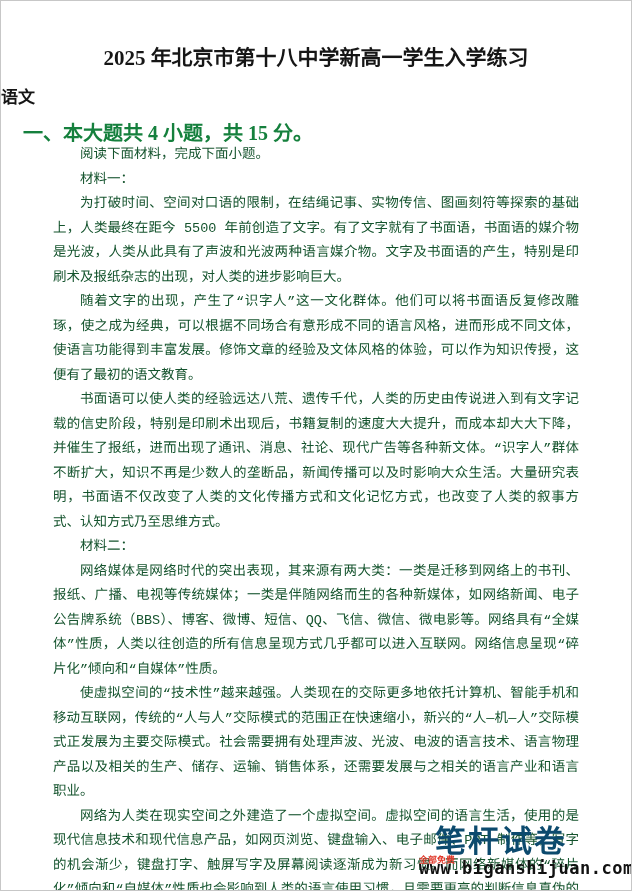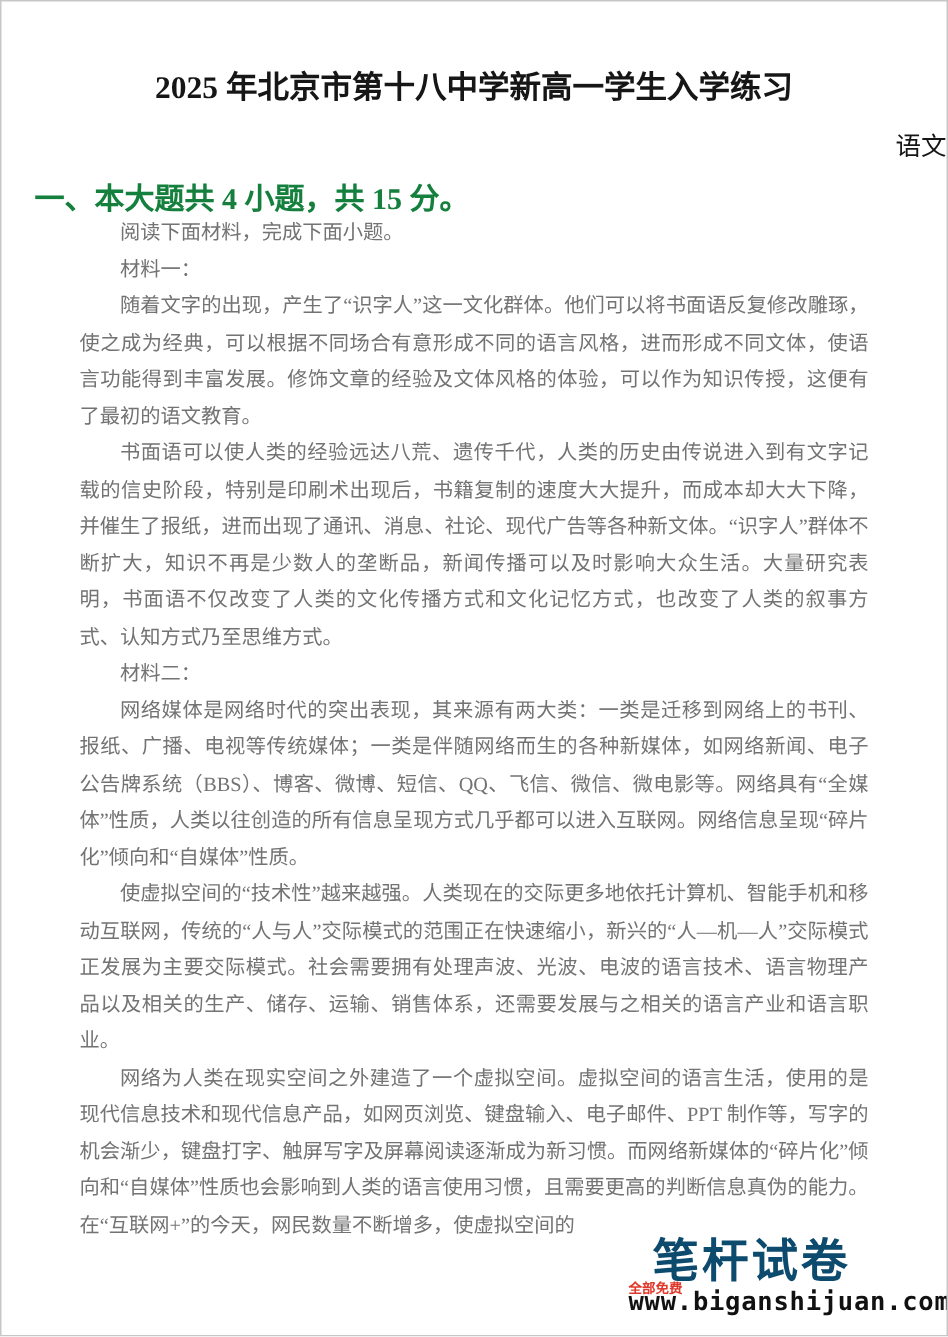--- a/index.html
+++ b/index.html
@@ -21,39 +21,40 @@
   .doc-title {
     margin: 45px 40px 0 40px;
     text-align: center;
     font-size: 21px;
     line-height: 24px;
     font-weight: bold;
     color: #161616;
   }
   .doc-subject {
     margin-top: 16px;
-    text-align: right;
+    text-align: left;
     font-size: 17px;
     line-height: 24px;
-    font-weight: normal;
+    font-weight: bold;
     color: #161616;
   }
   .section-heading {
     margin: 13px 52px 0 22px;
     font-size: 20px;
     line-height: 20px;
     font-weight: bold;
     color: #15803d;
   }
   .body-text {
     margin: 0 52px;
     font-size: 13.5px;
     line-height: 24.5px;
     text-align: justify;
-    color: #737373;
+    color: #14532d;
+    font-family: Liberation Mono, monospace;
   }
   .indent {
     text-indent: 2em;
   }
   .source-line {
     text-align: right;
     text-indent: 0;
   }
   .watermark {
     position: absolute;
@@ -98,20 +99,21 @@
 <div class="page">
 
   <div class="doc-title">2025 年北京市第十八中学新高一学生入学练习</div>
   <div class="doc-subject">语文</div>
 
   <div class="section-heading">一、本大题共 4 小题，共 15 分。</div>
 
   <p class="body-text indent">阅读下面材料，完成下面小题。</p>
 
   <p class="body-text indent">材料一：</p>
+  <p class="body-text indent">为打破时间、空间对口语的限制，在结绳记事、实物传信、图画刻符等探索的基础上，人类最终在距今 5500 年前创造了文字。有了文字就有了书面语，书面语的媒介物是光波，人类从此具有了声波和光波两种语言媒介物。文字及书面语的产生，特别是印刷术及报纸杂志的出现，对人类的进步影响巨大。</p>
   <p class="body-text indent">随着文字的出现，产生了“识字人”这一文化群体。他们可以将书面语反复修改雕琢，使之成为经典，可以根据不同场合有意形成不同的语言风格，进而形成不同文体，使语言功能得到丰富发展。修饰文章的经验及文体风格的体验，可以作为知识传授，这便有了最初的语文教育。</p>
   <p class="body-text indent">书面语可以使人类的经验远达八荒、遗传千代，人类的历史由传说进入到有文字记载的信史阶段，特别是印刷术出现后，书籍复制的速度大大提升，而成本却大大下降，并催生了报纸，进而出现了通讯、消息、社论、现代广告等各种新文体。“识字人”群体不断扩大，知识不再是少数人的垄断品，新闻传播可以及时影响大众生活。大量研究表明，书面语不仅改变了人类的文化传播方式和文化记忆方式，也改变了人类的叙事方式、认知方式乃至思维方式。</p>
 
   <p class="body-text indent">材料二：</p>
   <p class="body-text indent">网络媒体是网络时代的突出表现，其来源有两大类：一类是迁移到网络上的书刊、报纸、广播、电视等传统媒体；一类是伴随网络而生的各种新媒体，如网络新闻、电子公告牌系统（BBS）、博客、微博、短信、QQ、飞信、微信、微电影等。网络具有“全媒体”性质，人类以往创造的所有信息呈现方式几乎都可以进入互联网。网络信息呈现“碎片化”倾向和“自媒体”性质。</p>
   <p class="body-text indent">使虚拟空间的“技术性”越来越强。人类现在的交际更多地依托计算机、智能手机和移动互联网，传统的“人与人”交际模式的范围正在快速缩小，新兴的“人—机—人”交际模式正发展为主要交际模式。社会需要拥有处理声波、光波、电波的语言技术、语言物理产品以及相关的生产、储存、运输、销售体系，还需要发展与之相关的语言产业和语言职业。</p>
   <p class="body-text indent">网络为人类在现实空间之外建造了一个虚拟空间。虚拟空间的语言生活，使用的是现代信息技术和现代信息产品，如网页浏览、键盘输入、电子邮件、PPT 制作等，写字的机会渐少，键盘打字、触屏写字及屏幕阅读逐渐成为新习惯。而网络新媒体的“碎片化”倾向和“自媒体”性质也会影响到人类的语言使用习惯，且需要更高的判断信息真伪的能力。在“互联网+”的今天，网民数量不断增多，使虚拟空间的</p>
 
   <div class="watermark">
     <div class="watermark-brand">笔杆试卷</div>

